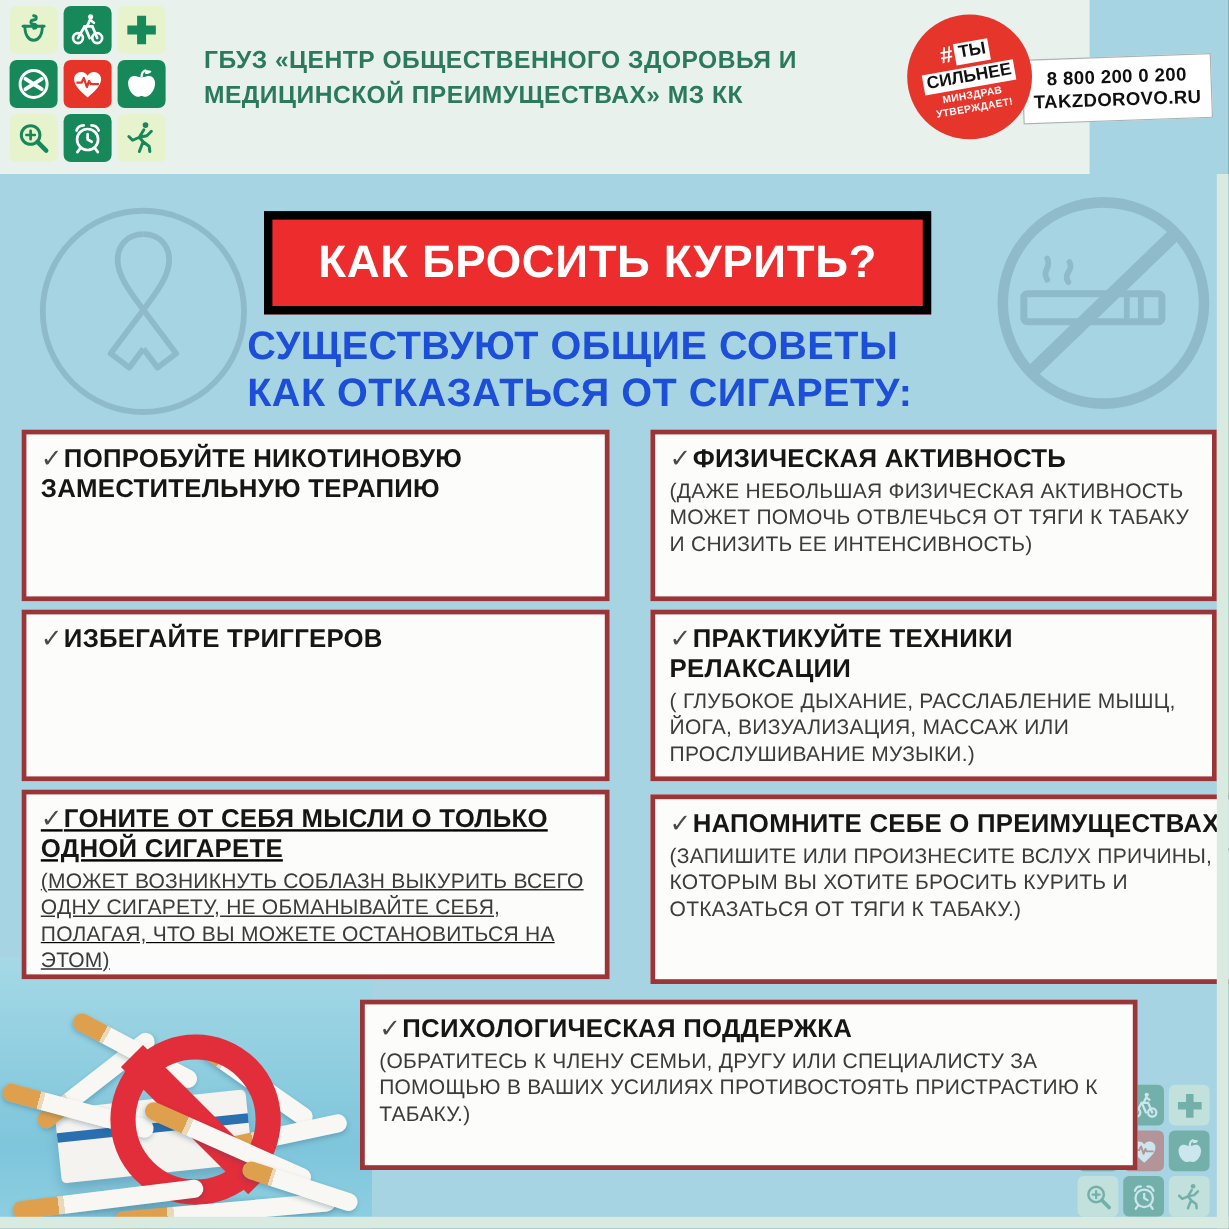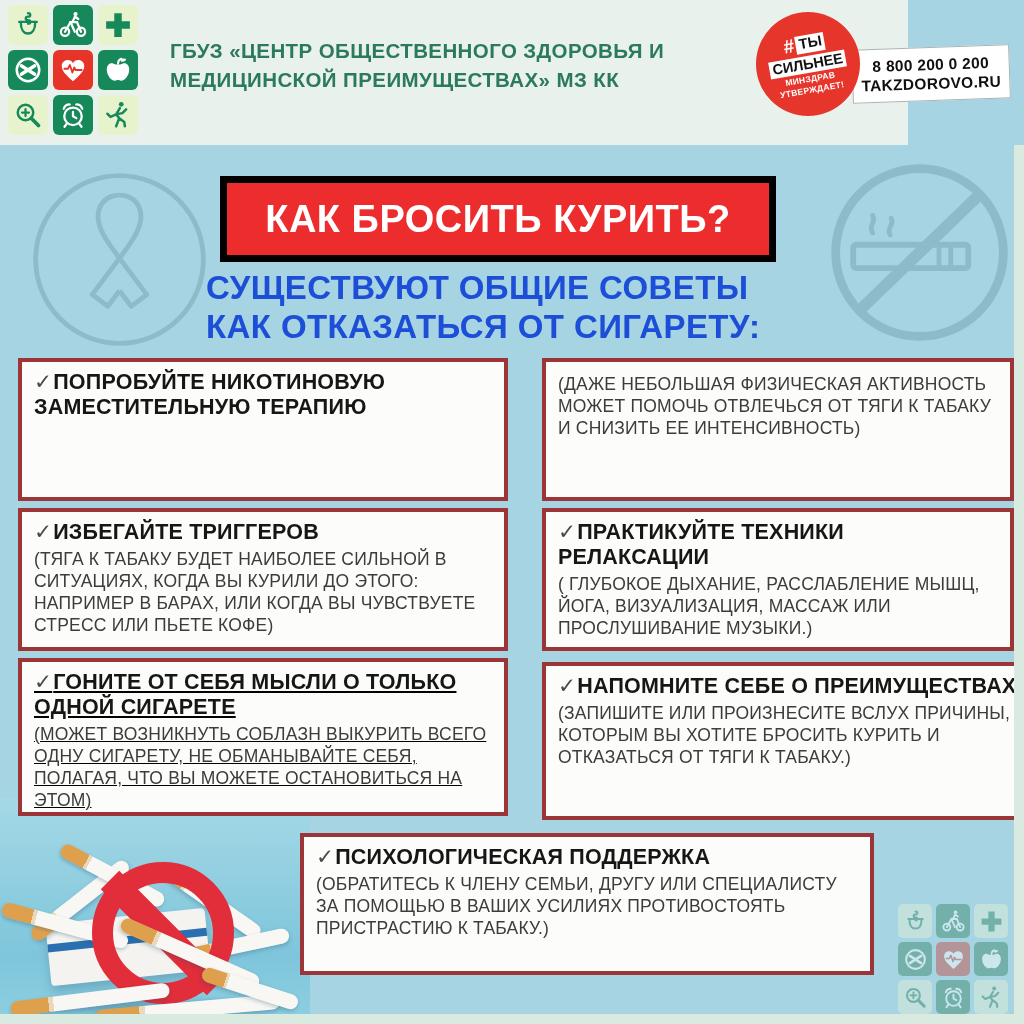--- a/index.html
+++ b/index.html
@@ -41,21 +41,21 @@
        padding:8px 12px;overflow:hidden;z-index:2;}
   .tip-title{font-weight:bold;color:#161616;font-size:21.5px;line-height:25px;letter-spacing:.2px;}
   .check{color:#4a4a4a;margin-right:1px;}
   .tip-body{color:#3c3c3c;font-size:17.5px;line-height:22px;margin-top:3px;letter-spacing:.2px;}
   .tip.b1{left:18px;top:358px;width:490px;height:143px;}
   .tip.b2{left:542px;top:358px;width:472px;height:143px;}
   .tip.b3{left:18px;top:508px;width:490px;height:143px;}
   .tip.b4{left:542px;top:508px;width:472px;height:143px;}
   .tip.b5{left:18px;top:658px;width:490px;height:158px;text-decoration:underline;}
   .tip.b6{left:542px;top:662px;width:520px;height:158px;}
-  .tip.b7{left:300px;top:833px;width:574px;height:142px;}
+  .tip.b7{left:300px;top:833px;width:648px;height:142px;}
 
   
   .photo{position:absolute;left:0;top:798px;width:310px;height:226px;overflow:hidden;
          background:linear-gradient(180deg,#a5d9e6 0%,#7ec5db 70%,#8fd0e2 100%);z-index:1;}
   .photo-shadow{position:absolute;left:15px;top:196px;width:280px;height:30px;
          background:radial-gradient(ellipse at center,rgba(35,90,120,.35),transparent 70%);}
   .pack{position:absolute;left:48px;top:118px;width:160px;height:62px;background:#f4f3ef;
         transform:rotate(-6deg);border-radius:4px;box-shadow:0 6px 10px rgba(30,80,110,.25);}
   .pack-stripe{position:absolute;left:0;top:20px;width:100%;height:8px;background:#2a6fb0;}
   .cig{position:absolute;height:15px;border-radius:8px;
@@ -234,25 +234,25 @@
   </div>
   <div class="subtitle">
     <div>СУЩЕСТВУЮТ ОБЩИЕ СОВЕТЫ</div>
     <div>КАК ОТКАЗАТЬСЯ ОТ СИГАРЕТУ:</div>
   </div>
 
   <div class="tip b1">
     <div class="tip-title"><span class="check">✓</span><span>ПОПРОБУЙТЕ НИКОТИНОВУЮ ЗАМЕСТИТЕЛЬНУЮ ТЕРАПИЮ</span></div>
   </div>
   <div class="tip b2">
+    <div class="tip-title"><span class="check">✓</span><span>ФИЗИЧЕСКАЯ АКТИВНОСТЬ</span></div>
     <div class="tip-body">(ДАЖЕ НЕБОЛЬШАЯ ФИЗИЧЕСКАЯ АКТИВНОСТЬ МОЖЕТ ПОМОЧЬ ОТВЛЕЧЬСЯ ОТ ТЯГИ К ТАБАКУ И СНИЗИТЬ ЕЕ ИНТЕНСИВНОСТЬ)</div>
   </div>
   <div class="tip b3">
     <div class="tip-title"><span class="check">✓</span><span>ИЗБЕГАЙТЕ ТРИГГЕРОВ</span></div>
-    <div class="tip-body">(ТЯГА К ТАБАКУ БУДЕТ НАИБОЛЕЕ СИЛЬНОЙ В СИТУАЦИЯХ, КОГДА ВЫ КУРИЛИ ДО ЭТОГО: НАПРИМЕР В БАРАХ, ИЛИ КОГДА ВЫ ЧУВСТВУЕТЕ СТРЕСС ИЛИ ПЬЕТЕ КОФЕ)</div>
   </div>
   <div class="tip b4">
     <div class="tip-title"><span class="check">✓</span><span>ПРАКТИКУЙТЕ ТЕХНИКИ РЕЛАКСАЦИИ</span></div>
     <div class="tip-body">( ГЛУБОКОЕ ДЫХАНИЕ, РАССЛАБЛЕНИЕ МЫШЦ, ЙОГА, ВИЗУАЛИЗАЦИЯ, МАССАЖ ИЛИ ПРОСЛУШИВАНИЕ МУЗЫКИ.)</div>
   </div>
   <div class="tip b5">
     <div class="tip-title"><span class="check">✓</span><span>ГОНИТЕ ОТ СЕБЯ МЫСЛИ О ТОЛЬКО ОДНОЙ СИГАРЕТЕ</span></div>
     <div class="tip-body">(МОЖЕТ ВОЗНИКНУТЬ СОБЛАЗН ВЫКУРИТЬ ВСЕГО ОДНУ СИГАРЕТУ, НЕ ОБМАНЫВАЙТЕ СЕБЯ, ПОЛАГАЯ, ЧТО ВЫ МОЖЕТЕ ОСТАНОВИТЬСЯ НА ЭТОМ)</div>
   </div>
   <div class="tip b6">

